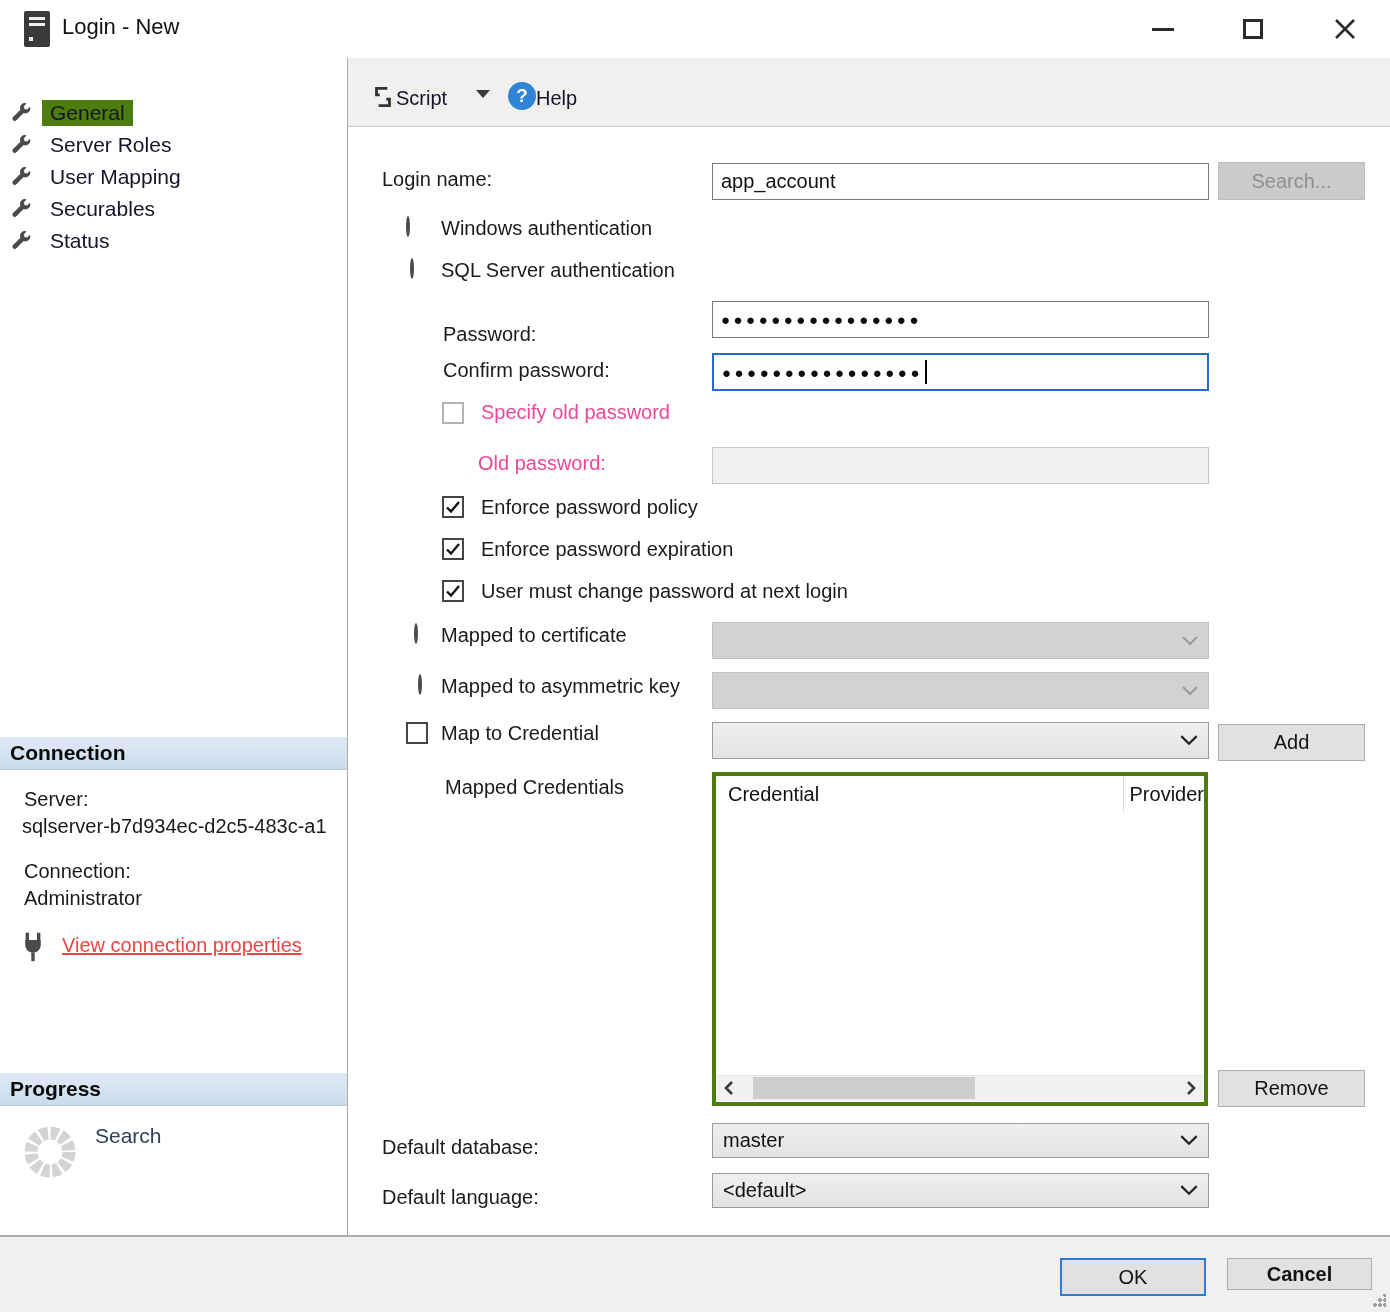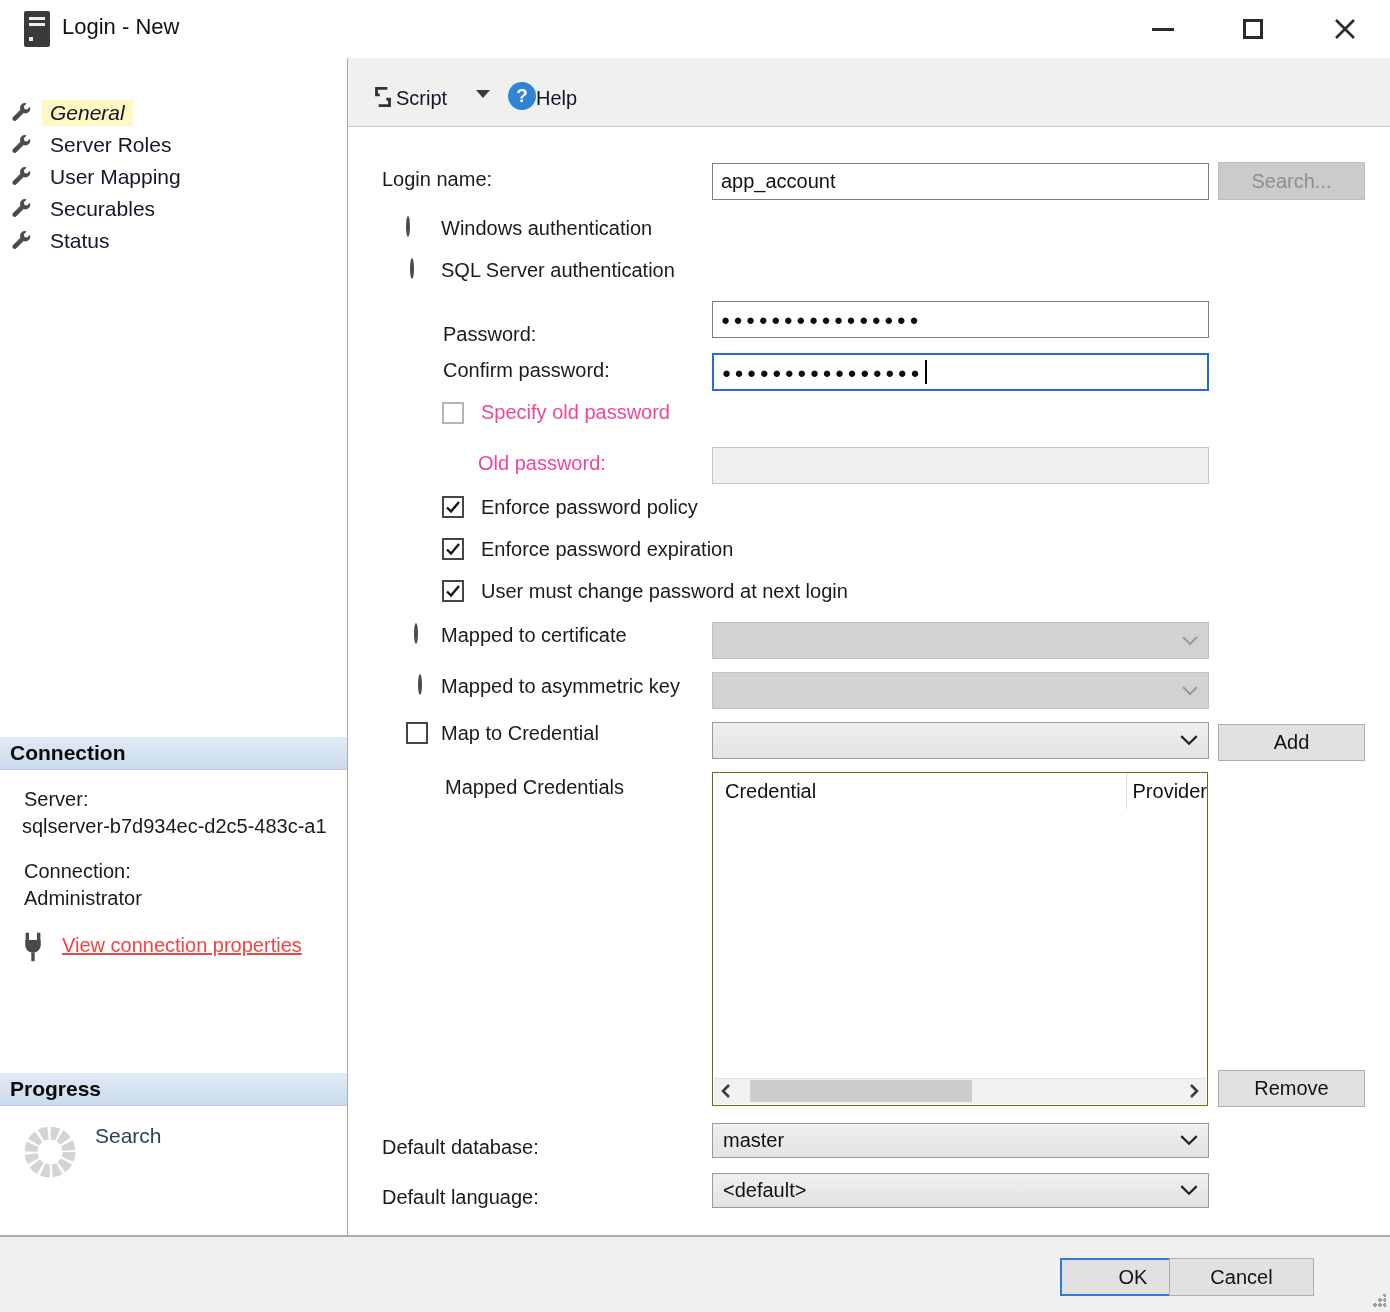--- a/index.html
+++ b/index.html
@@ -18,21 +18,21 @@
   .title-text{left:62px;top:14px;font-size:22px;color:#111;}
   .winbtn{top:0;width:62px;height:58px;display:flex;align-items:center;justify-content:center;cursor:default;}
 
   
   .leftpanel{left:0;top:58px;width:348px;height:1177px;background:#fff;border-right:1px solid #a9a9a9;box-sizing:border-box;}
   .sec-head{left:0;width:347px;height:33px;background:linear-gradient(#e0eaf5,#cadcec);
             border-bottom:1px solid #b9c9da;display:flex;align-items:center;padding-left:10px;
             box-sizing:border-box;font-size:21px;font-weight:bold;color:#0a0a0a;}
   .side-item{left:10px;width:330px;height:32px;display:flex;align-items:center;gap:10px;font-size:21px;color:#15152a;}
   .side-item .wlab{padding:1px 8px;}
-  .side-item.sel .wlab{background:#fef9c3;outline:1px solid #ececе4;font-style:italic;}
+  .side-item.sel .wlab{background:#4d7c0f;outline:1px solid #ececе4;}
   .link{color:#ef4444;text-decoration:underline;font-size:20px;}
 
   
   .toolbar{left:348px;top:58px;width:1042px;height:69px;background:#f0f0ef;border-bottom:1px solid #c9c9c9;box-sizing:border-box;}
   .tb-item{display:flex;align-items:flex-end;font-size:20px;color:#14142a;}
 
   
   .input{background:#fff;border:1px solid #7b7b7b;box-sizing:border-box;font-size:20px;color:#111;
          display:flex;align-items:center;padding:0 8px;overflow:hidden;}
   .input.focus{border:2px solid #2a6ad0;}
@@ -47,21 +47,21 @@
   .radio.sel::after{content:"";position:absolute;inset:3px;background:#161616;border-radius:50%;}
   .checkbox{width:22px;height:22px;border:2px solid #454545;background:#fff;box-sizing:border-box;
             display:flex;align-items:center;justify-content:center;}
   .checkbox.disabled{border-color:#b4b4b4;}
   .combo{box-sizing:border-box;display:flex;align-items:center;justify-content:space-between;
          padding:0 10px;font-size:20px;color:#111;}
   .combo.disabled{background:#d2d2d2;border:1px solid #c2c2c2;}
   .combo.enabled{background:linear-gradient(#efefef,#e3e3e3);border:1px solid #9b9b9b;gap:33px;}
 
   
-  .listbox{left:712px;top:772px;width:496px;height:334px;background:#fff;border:1px solid #4d7c0f;box-sizing:border-box;}
+  .listbox{left:712px;top:772px;width:496px;height:334px;background:#fff;border:4px solid #4d7c0f;box-sizing:border-box;}
   .list-header{position:absolute;left:0;top:0;right:0;height:36px;display:flex;align-items:center;overflow:hidden;}
   .col-credential{padding-left:12px;font-size:20px;color:#111;width:462px;box-sizing:border-box;}
   .col-provider{border-left:1px solid #dcdcdc;padding-left:6px;font-size:20px;color:#111;height:100%;display:flex;align-items:center;white-space:nowrap;}
   .hscroll{position:absolute;left:1px;right:1px;bottom:1px;height:25px;background:#f1f1f1;border-top:1px solid #e3e3e3;}
   .hs-arrow{position:absolute;top:0;width:24px;height:24px;display:flex;align-items:center;justify-content:center;}
   .hs-thumb{position:absolute;left:36px;top:1px;width:222px;height:22px;background:#cdcdcd;}
 
   
   .footer{left:0;top:1235px;width:1390px;height:77px;background:#f0f0f0;border-top:2px solid #ababab;box-sizing:border-box;}
   .grip{right:4px;bottom:4px;width:14px;height:14px;
@@ -288,18 +288,18 @@
 <div class="abs combo enabled" style="left:712px;top:1173px;width:497px;height:35px;">
   <span>&lt;default&gt;</span>
   <svg width="18" height="11" viewBox="0 0 16 10">
       <path d="M1 1 L8 8 L15 1" stroke="#222" stroke-width="2" fill="none"></path>
     </svg>
 </div>
 
 
 <div class="abs footer">
   <div class="abs btn focus" style="left:1060px;top:21px;width:146px;height:38px;">OK</div>
-  <div class="abs btn" style="left:1169px;top:21px;width:145px;height:38px;">Cancel</div>
+  <div class="abs btn" style="left:1227px;top:21px;width:145px;height:32px;font-weight:bold;">Cancel</div>
   <div class="abs grip"></div>
 </div>
 
 
 
 
 </body></html>

